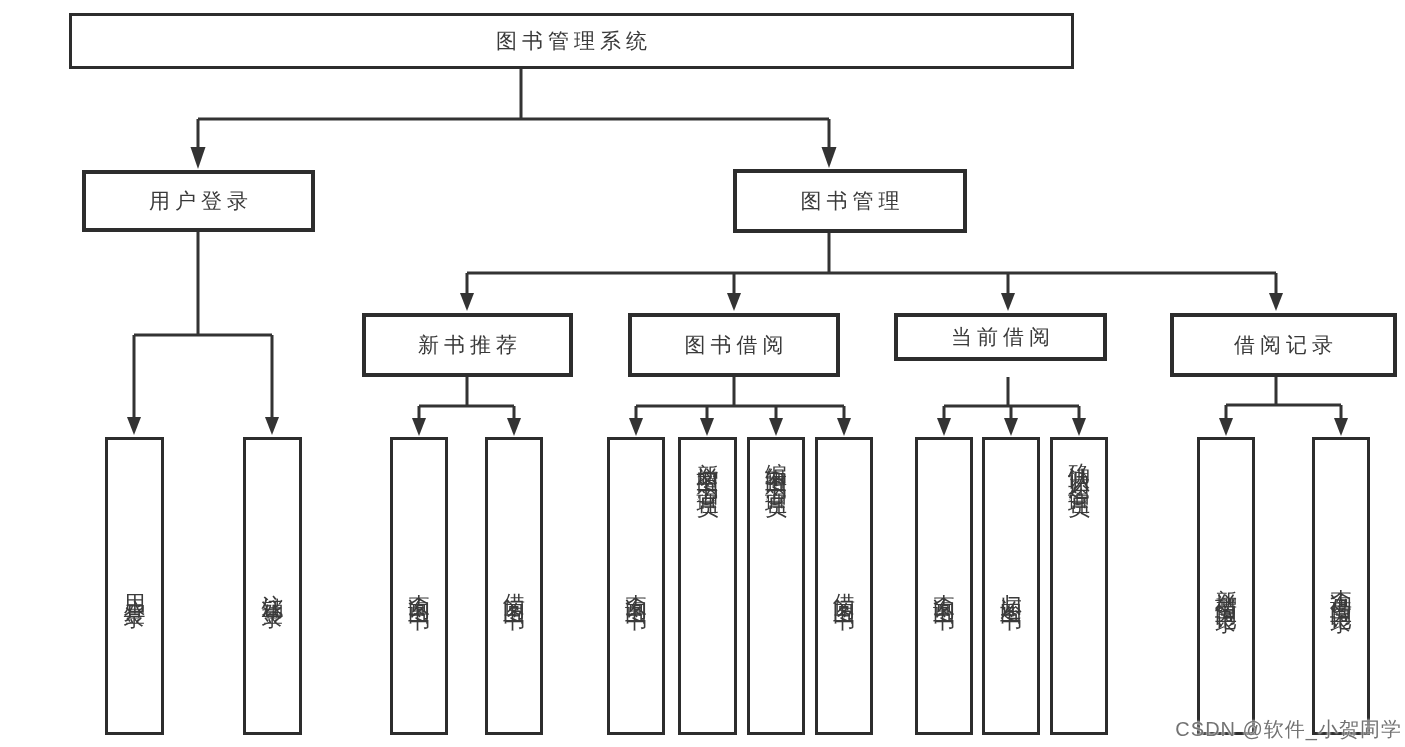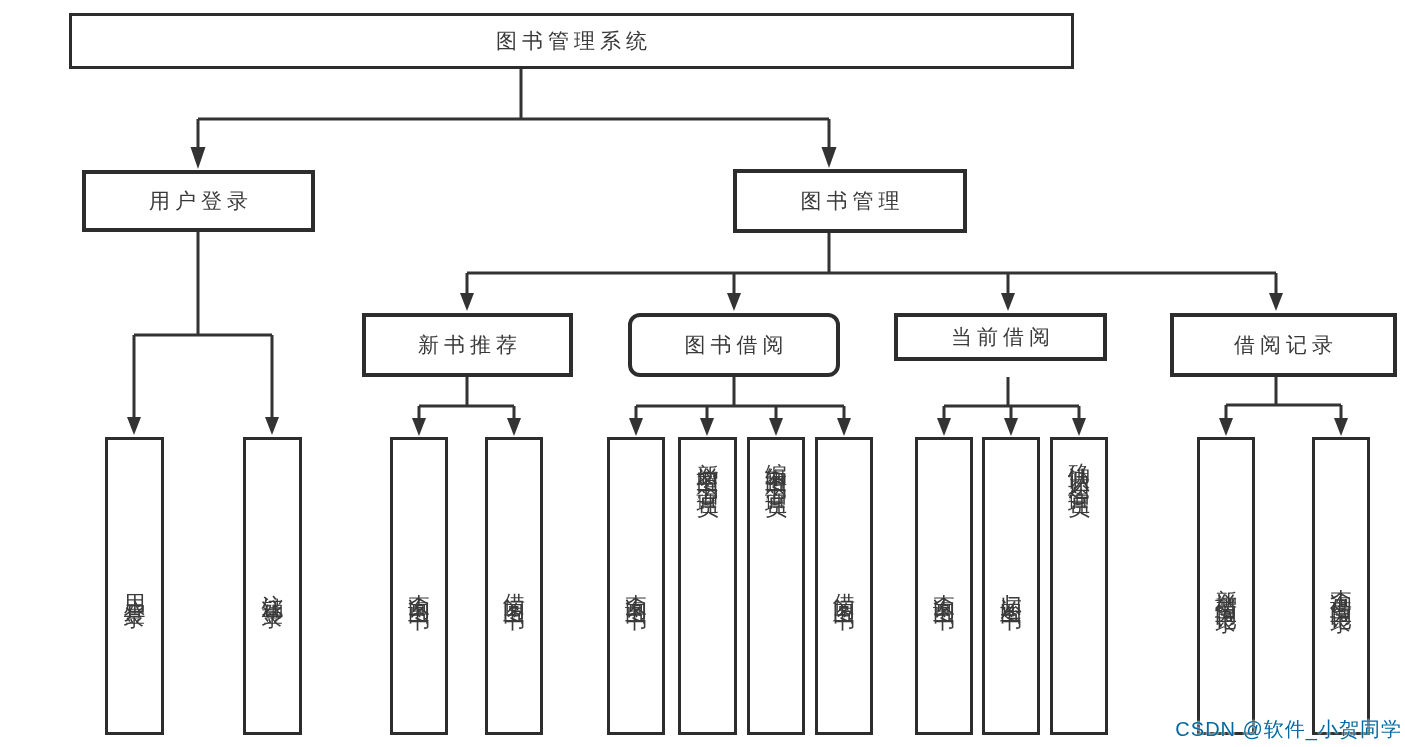--- a/index.html
+++ b/index.html
@@ -49,21 +49,21 @@
     white-space: normal;
   }
   .leaf.tall { justify-content: flex-start; padding-top: 5px; }
   .watermark {
     position: absolute;
     right: 3px;
     top: 716px;
     z-index: 5;
     font-size: 20px;
     letter-spacing: 1px;
-    color: #0369a1;
+    color: #737373;
     text-shadow: 0 0 2px #ffffff, 0 0 3px #ffffff;
   }
 </style>
 </head>
 <body>
 
 <div class="stage">
 
   <svg class="connectors" viewBox="0 0 1405 747" xmlns="http://www.w3.org/2000/svg">
 
@@ -114,21 +114,21 @@
       <polygon points="1334,418 1348,418 1341,436"></polygon>
     </g>
   </svg>
 
   <div class="box" style="left:21px; top:13px; width:1005px; height:56px;margin-left:48px;">图书管理系统</div>
 
   <div class="box lvl" style="left:82px; top:170px; width:233px; height:62px;">用户登录</div>
   <div class="box lvl" style="left:712px; top:169px; width:234px; height:64px;margin-left:21px;">图书管理</div>
 
   <div class="box lvl" style="left:362px; top:313px; width:211px; height:64px;">新书推荐</div>
-  <div class="box lvl" style="left:628px; top:313px; width:212px; height:64px;border-radius:12px;">图书借阅</div>
+  <div class="box lvl" style="left:628px; top:313px; width:212px; height:64px;">图书借阅</div>
   <div class="box lvl" style="left:894px; top:313px; width:213px; height:48px;">当前借阅</div>
   <div class="box lvl" style="left:1170px; top:313px; width:227px; height:64px;">借阅记录</div>
 
   <div class="box leaf" style="left:105px; width:59px;">用户登录</div>
   <div class="box leaf" style="left:243px; width:59px;">注销登录</div>
 
   <div class="box leaf" style="left:390px;">查询图书</div>
   <div class="box leaf" style="left:485px;">借阅图书</div>
 
   <div class="box leaf" style="left:607px;">查询图书</div>

